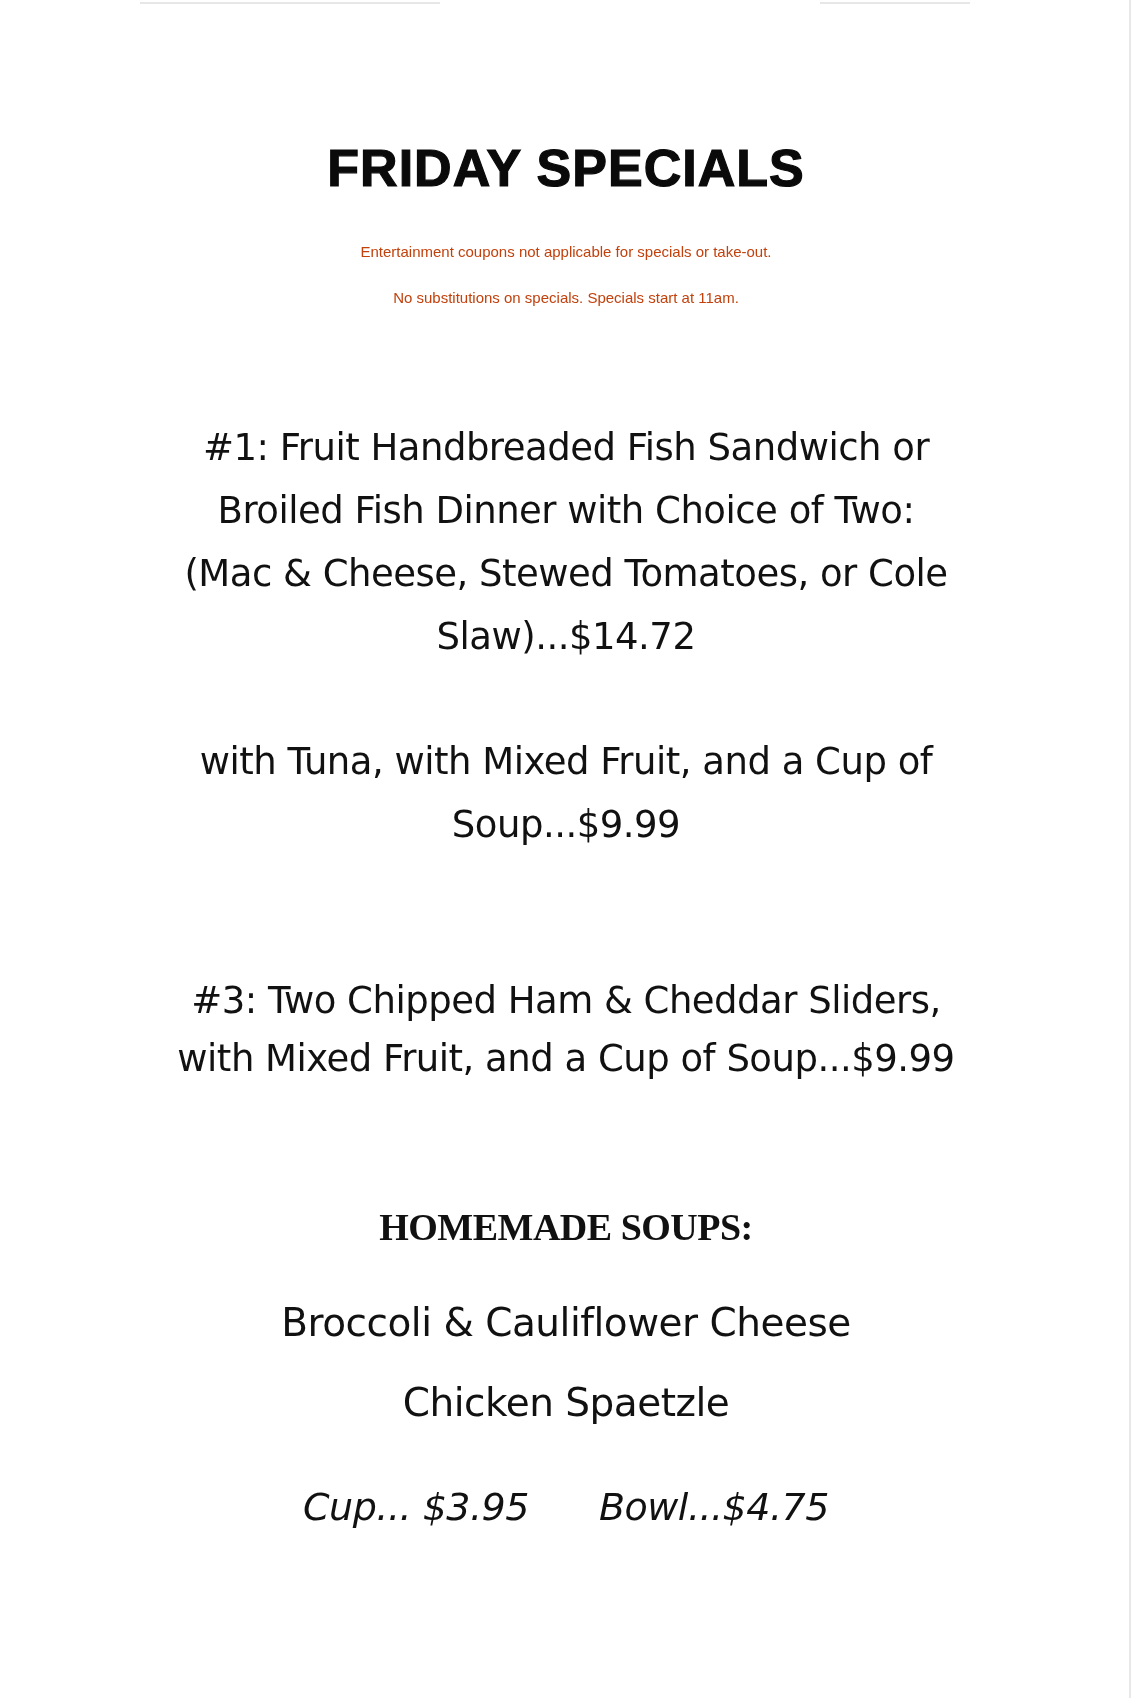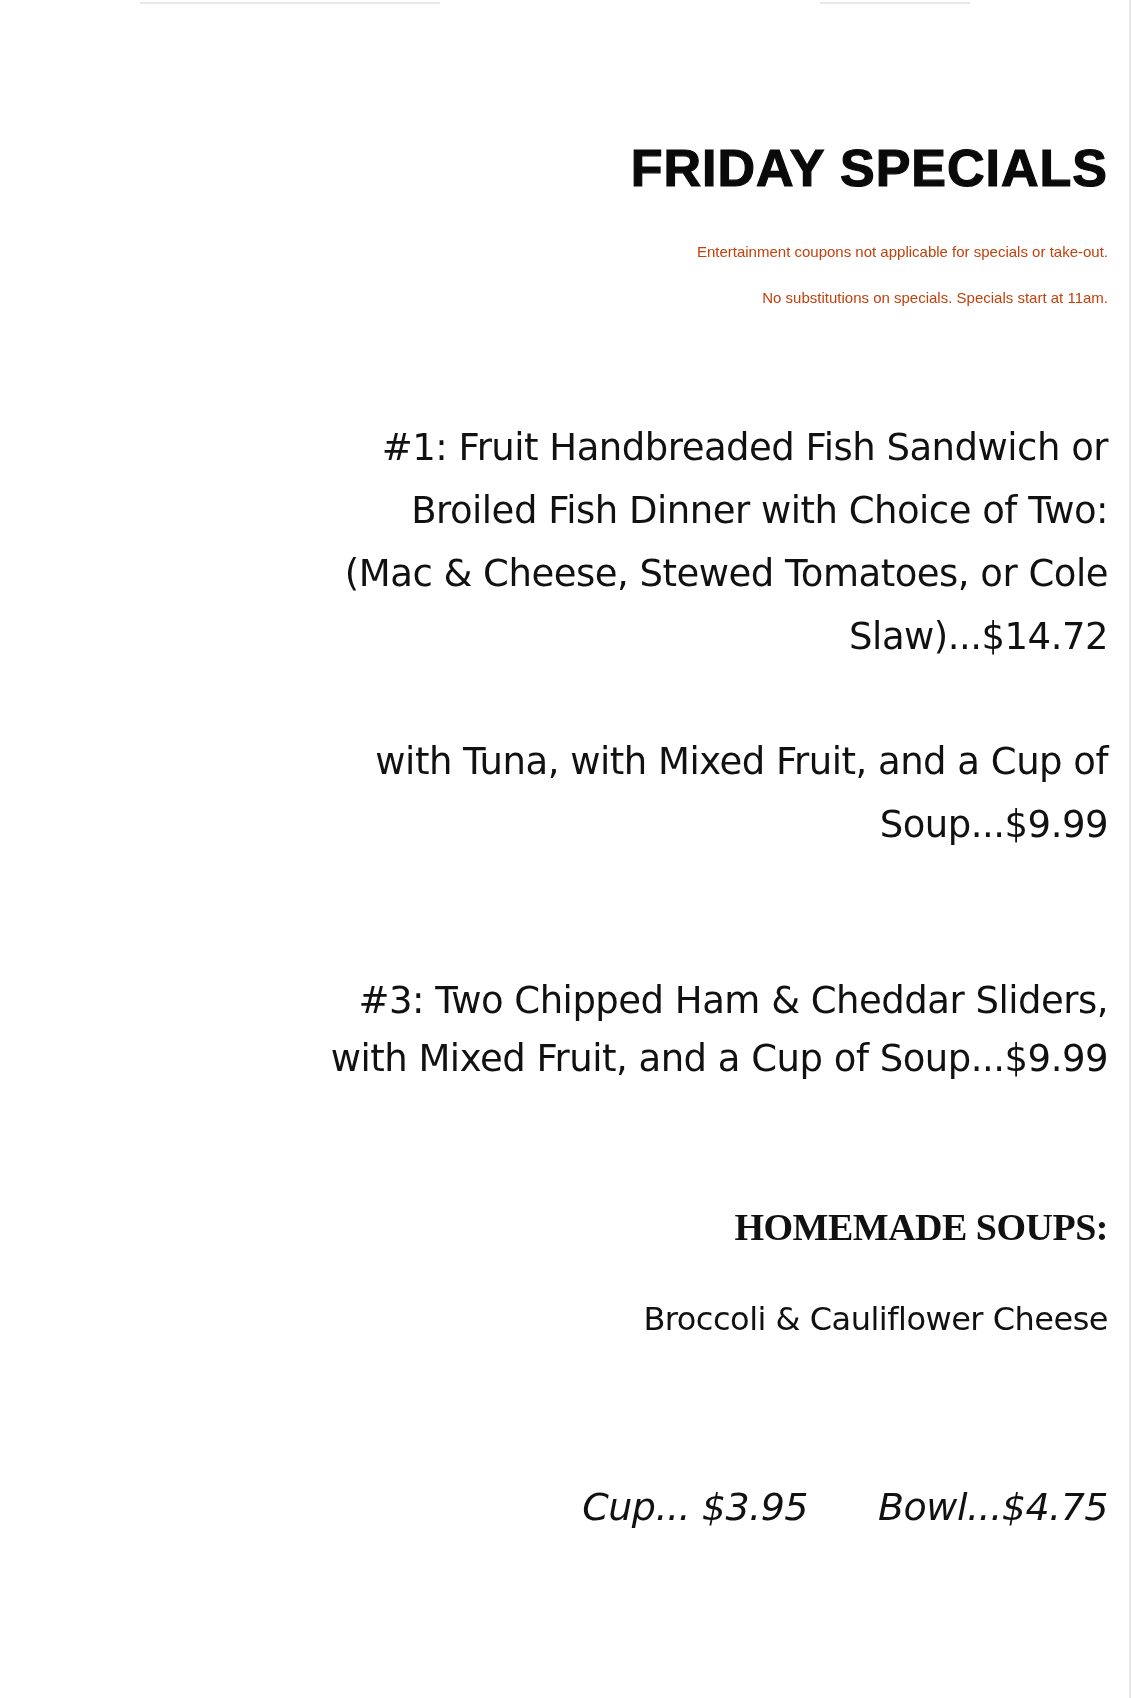--- a/index.html
+++ b/index.html
@@ -5,21 +5,21 @@
     html, body { margin: 0; padding: 0; background: #ffffff; }
     body { width: 1131px; height: 1698px; position: relative; overflow: hidden; color: #111; }
     .page {
       position: absolute; left: 0; top: 0; width: 1131px; height: 1698px; background: #fff;
       border-right: 2px solid #e8e8e8;
       box-sizing: border-box;
     }
     .scan-noise {
       position: absolute; top: 2px; height: 2px; background: #d0d0d0; opacity: .5;
     }
-    .center { position: absolute; left: 8px; width: 1100px; text-align: right; }
+    .center { position: absolute; left: 16px; width: 1100px; text-align: center; }
     .title {
       top: 138px; font-family: "Liberation Sans", sans-serif; font-weight: 900;
       font-size: 52px; letter-spacing: 1px; color: #0a0a0a;
       -webkit-text-stroke: 1.2px #0a0a0a;
     }
     .note {
       font-family: "Liberation Sans", sans-serif; font-size: 15px; color: #c2410c;
     }
     .note1 { top: 243px; }
     .note2 { top: 289px; }
@@ -28,21 +28,21 @@
       color: #111; font-weight: normal; letter-spacing: -0.5px;
     }
     .s1 { top: 416px; }
     .s2 { top: 730px; }
     .s3 { top: 972px; line-height: 58px; }
     .soups-heading {
       top: 1205px; font-family: Liberation Serif, serif; font-weight: bold;
       font-size: 38px; letter-spacing: -0.5px;
     }
     .soup-item {
-      font-family: "DejaVu Sans", sans-serif; font-size: 32px; letter-spacing: -0.5px;
+      font-family: "DejaVu Sans", sans-serif; font-size: 39px; letter-spacing: -0.5px;
     }
     .soup1 { top: 1300px; }
     .soup2 { top: 1380px; }
     .prices { top: 1485px; font-family: "DejaVu Sans", sans-serif; font-size: 38px; letter-spacing: -0.5px; }
     .prices span { display: inline-block; font-style: italic; }
     .prices .gap { width: 70px; }
     .line { display: block; }
   </style>
 </head>
 <body>
@@ -68,17 +68,18 @@
     <span class="line">Soup...$9.99</span>
   </div>
 
   <div class="center special s3">
     <span class="line">#3:   Two Chipped Ham &amp; Cheddar Sliders,</span>
     <span class="line">with Mixed Fruit, and a Cup of Soup...$9.99</span>
   </div>
 
   <div class="center soups-heading">HOMEMADE SOUPS:</div>
   <div class="center soup-item soup1">Broccoli &amp; Cauliflower Cheese</div>
+  <div class="center soup-item soup2">Chicken Spaetzle</div>
 
   <div class="center prices">
     <span>Cup... $3.95</span><span class="gap"></span><span>Bowl...$4.75</span>
   </div>
 </div>
 
 </body></html>

